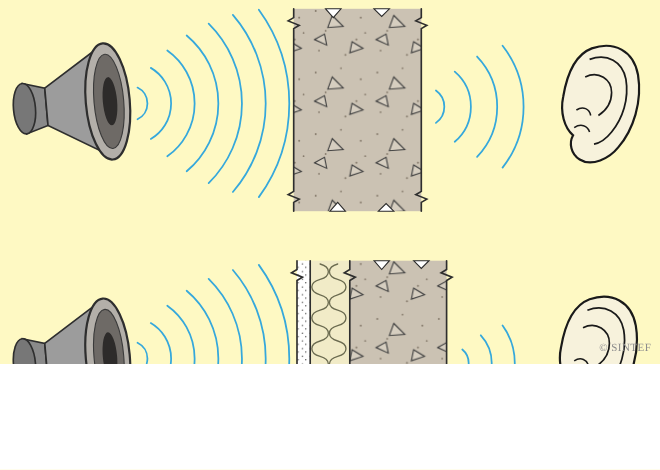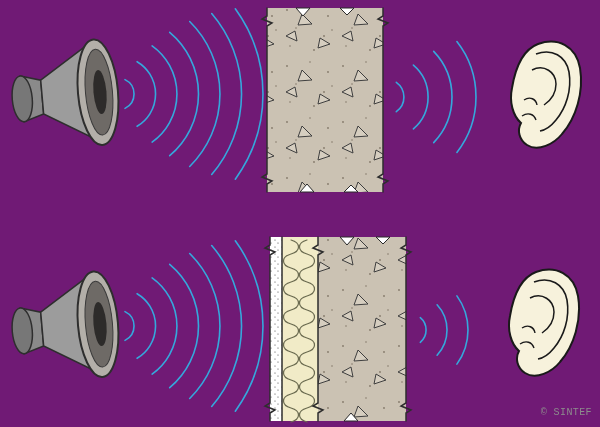--- a/index.html
+++ b/index.html
@@ -1,20 +1,20 @@
 <!DOCTYPE html>
 <html><head>
 <meta charset="utf-8">
 <style>
   html,body{margin:0;padding:0;background:#ffffff;}
   .canvas{
     position:relative;
-    width:600px;height:427px;
-    background:#701a75;
-    font-family:Liberation Mono, monospace;
+    width:600px;height:331px;
+    background:#fef9c3;
+    font-family:Liberation Serif, serif;
     overflow:hidden;
   }
   .copyright{
     position:absolute;
     right:8px;bottom:9px;
     font-size:10px;
     color:#8d8d8d;
     letter-spacing:0.4px;
   }
   svg{display:block;}

